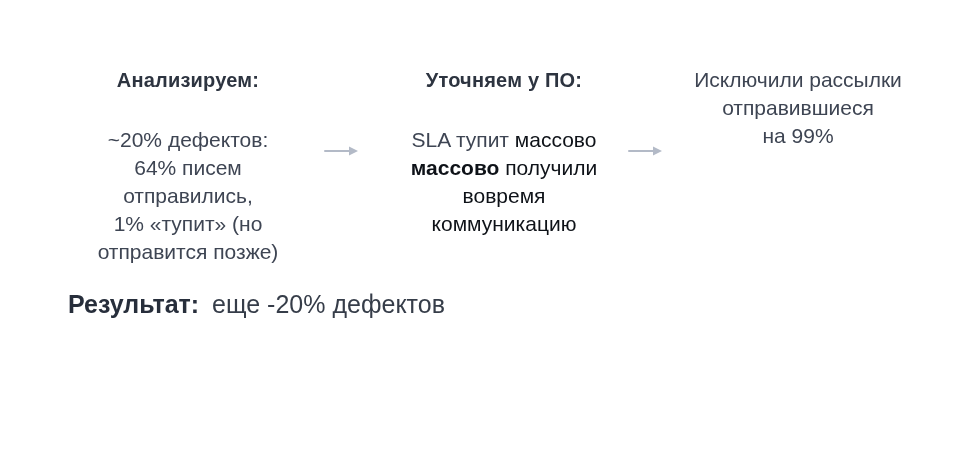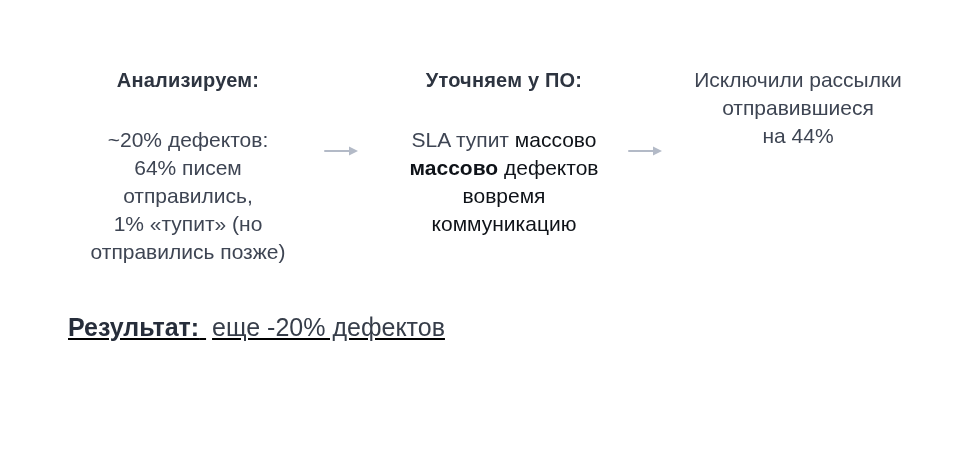--- a/index.html
+++ b/index.html
@@ -33,70 +33,70 @@
   .summary-line {
     position: absolute;
     left: 68px;
     margin: 0;
     font-size: 25px;
     line-height: 34px;
     white-space: nowrap;
   }
   .summary-line .lbl { color: #272e3b; font-weight: 700; }
   .summary-line .txt { color: #363d49; margin-left: 6px; font-weight: 400; }
-  #result-line { top: 310px; text-decoration: underline; }
+  #result-line { top: 287px; }
   #costs-line  { top: 370px; }
 </style>
 </head>
 <body>
 
 <div class="canvas">
 
   <section>
 
     <div class="col" id="col-analyze">
       <h3 class="step-header">Анализируем:</h3>
       <div class="step-body">
         <div class="body-line">~20% дефектов:</div>
         <div class="body-line">64% писем</div>
         <div class="body-line">отправились,</div>
         <div class="body-line">1% «тупит» (но</div>
-        <div class="body-line">отправились позже)</div>
+        <div class="body-line">отправится позже)</div>
       </div>
     </div>
 
     <div class="arrow" id="arrow-1">
       <svg width="34" height="12" viewBox="0 0 34 12" aria-hidden="true">
         <line x1="1" y1="6" x2="26" y2="6" stroke-width="2" stroke-linecap="round" stroke="#b3bac7"></line>
         <path d="M25 1.5 L34 6 L25 10.5 Z" fill="#b3bac7"></path>
       </svg>
     </div>
 
     <div class="col" id="col-clarify">
       <h3 class="step-header">Уточняем у ПО:</h3>
       <div class="step-body">
         <div class="body-line"><span>SLA тупит </span><span class="strong">массово</span></div>
-        <div class="body-line"><span class="strong bold">массово</span><span class="strong"> дефектов</span></div>
+        <div class="body-line"><span class="strong bold">массово</span><span class="strong"> получили</span></div>
         <div class="body-line strong">вовремя</div>
         <div class="body-line strong">коммуникацию</div>
       </div>
     </div>
 
     <div class="arrow" id="arrow-2">
       <svg width="34" height="12" viewBox="0 0 34 12" aria-hidden="true">
         <line x1="1" y1="6" x2="26" y2="6" stroke-width="2" stroke-linecap="round" stroke="#b3bac7"></line>
         <path d="M25 1.5 L34 6 L25 10.5 Z" fill="#b3bac7"></path>
       </svg>
     </div>
 
     <div class="col" id="col-fix">
       <div class="step-body">
         <div class="body-line">Исключили рассылки</div>
         <div class="body-line">отправившиеся</div>
-        <div class="body-line">на 44%</div>
+        <div class="body-line">на 99%</div>
       </div>
     </div>
 
   </section>
 
   <p class="summary-line" id="result-line">
     <span class="lbl">Результат:</span>
     <span class="txt">еще -20% дефектов</span>
   </p>
 

